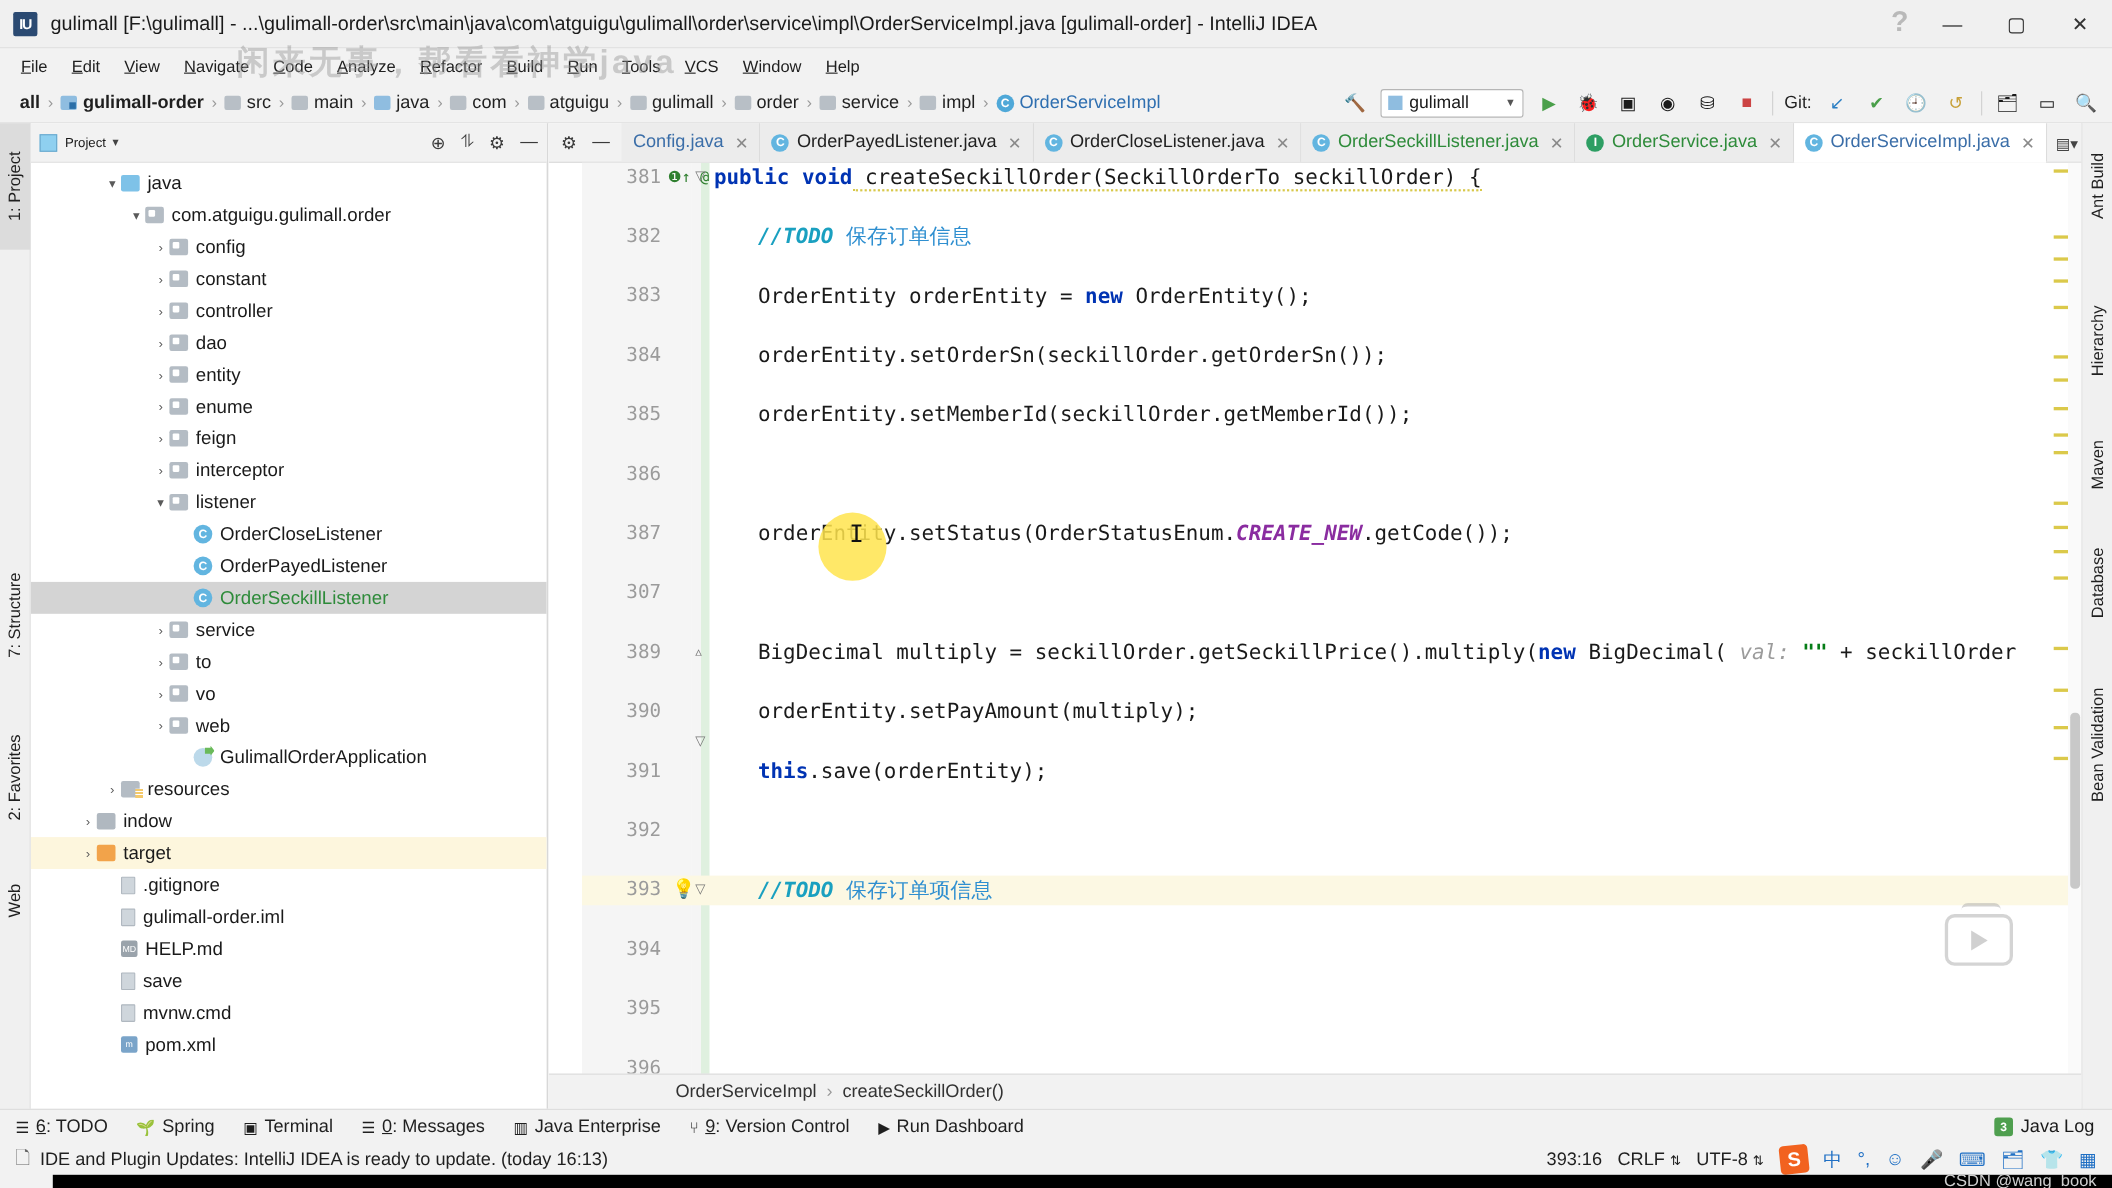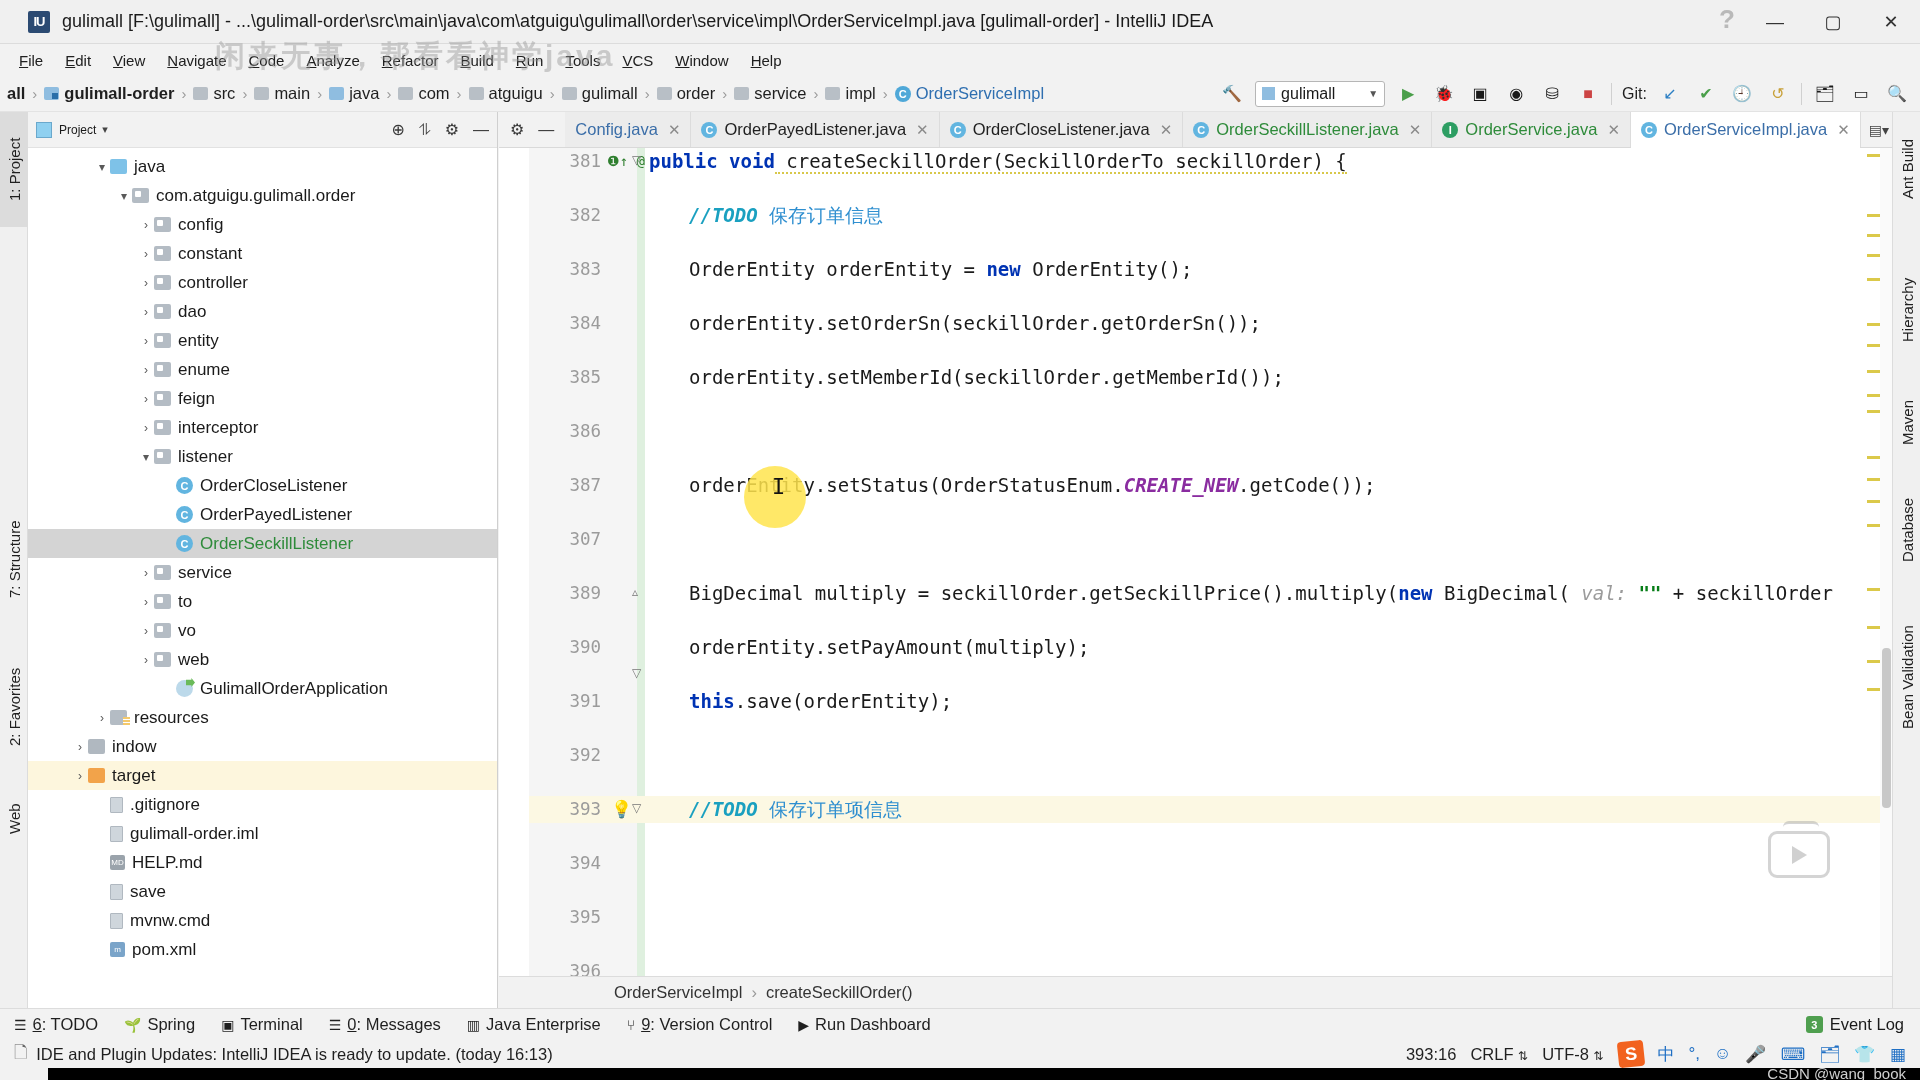--- a/index.html
+++ b/index.html
@@ -4,21 +4,21 @@
 <style>
   * { box-sizing: border-box; margin:0; padding:0; }
   html,body { width:1920px; height:1080px; overflow:hidden; background:#000; }
   body { font-family:"Liberation Sans", sans-serif; font-size:17px; color:#1a1a1a; }
 
   #app { position:relative; width:1920px; height:1080px; background:#f2f2f2; }
 
   
   .titlebar { position:absolute; left:0; top:0; width:1920px; height:44px;
       background:#f0f0f0; border-bottom:1px solid #dcdcdc; display:flex; align-items:center; }
-  .tb-logo { width:22px; height:22px; margin-left:28px; background:#2b4a72; color:#fff;
+  .tb-logo { width:22px; height:22px; margin-left:12px; background:#2b4a72; color:#fff;
       font-size:13px; font-weight:bold; display:flex; align-items:center; justify-content:center;
       border-radius:2px; letter-spacing:-1px; }
   .tb-title { margin-left:12px; font-size:18px; color:#1a1a1a; white-space:nowrap; }
   .tb-win { position:absolute; right:0; top:0; height:44px; display:flex; }
   .tb-btn { width:58px; height:44px; display:flex; align-items:center; justify-content:center;
       font-size:18px; color:#333; }
   .tb-help { position:absolute; right:185px; top:4px; font-size:26px; color:#b9b9b9; font-weight:bold;}
 
   
   .menubar { position:absolute; left:0; top:44px; width:1920px; height:32px;
@@ -210,21 +210,21 @@
       <div class="menu-item"><u>B</u>uild</div>
       <div class="menu-item"><u>R</u>un</div>
       <div class="menu-item"><u>T</u>ools</div>
       <div class="menu-item"><u>V</u>CS</div>
       <div class="menu-item"><u>W</u>indow</div>
       <div class="menu-item"><u>H</u>elp</div>
     </div>
   <div class="wm-title">闲来无事，帮看看神学java</div>
 
   <div class="navbar">
-    <div id="crumbs" style="display:flex;align-items:center;padding-left:7px;">
+    <div id="crumbs" style="display:flex;align-items:center;padding-left:18px;">
         <span class="crumb bold">
           <span>all</span>
         </span>
         <span class="crumb">
           <span class="sep">›</span>
         </span>
         <span class="crumb bold">
           <span class="crumb-ico ic-mod"></span>
           <span>gulimall-order</span>
         </span>
@@ -737,21 +737,21 @@
       <div class="bitem">
         <span style="font-size: 14px;">⑂</span>
         <span><u>9</u>: Version Control</span>
       </div>
       <div class="bitem">
         <span style="font-size: 14px;">▶</span>
         <span>Run Dashboard</span>
       </div>
       <div class="right">
       <span class="badge">3</span>
-      <span>Event Log</span>
+      <span>Java Log</span>
     </div>
   </div>
 
   <div class="statusbar">
     <span class="sb-ic" style="color:#666;">🗋</span>
     <span>IDE and Plugin Updates: IntelliJ IDEA is ready to update. (today 16:13)</span>
     <span class="right">
       <span>393:16</span>
       <span><span>CRLF</span> <span style="font-size:12px;">⇅</span></span>
       <span><span>UTF-8</span> <span style="font-size:12px;">⇅</span></span>

